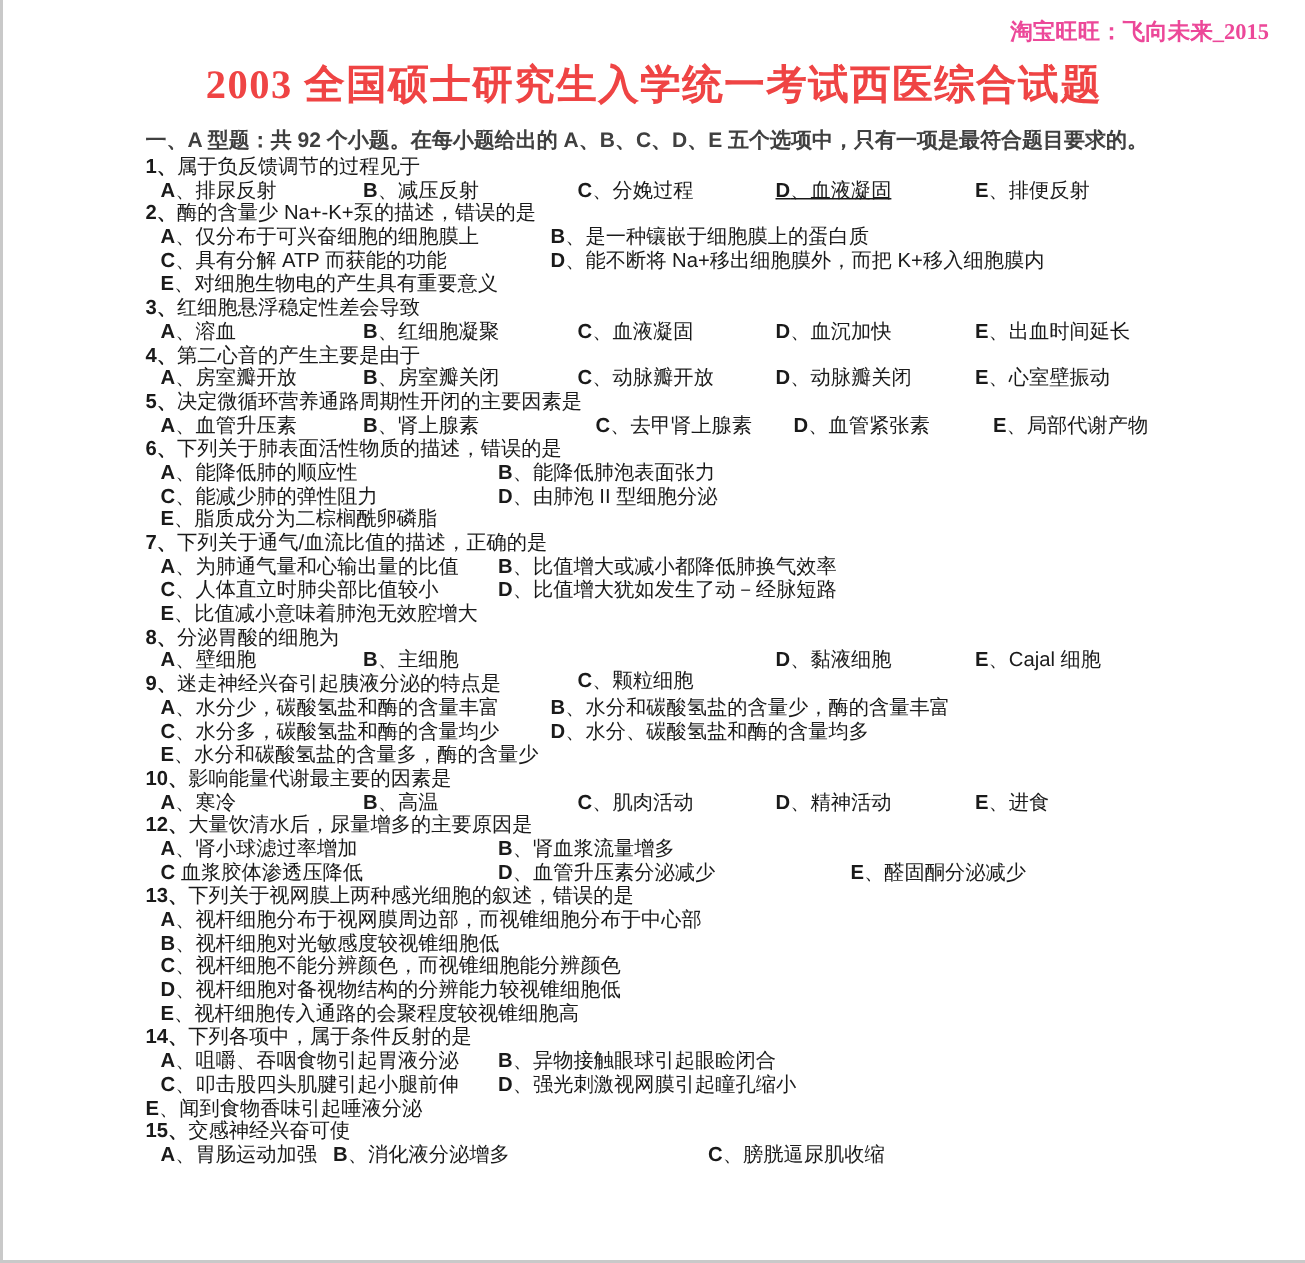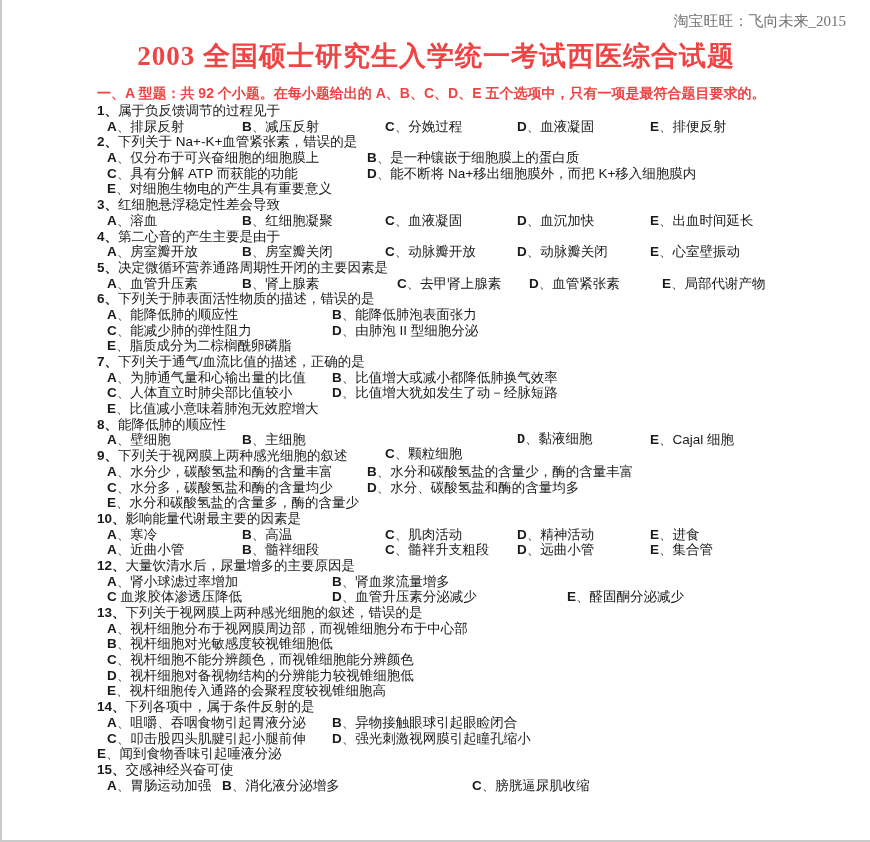--- a/index.html
+++ b/index.html
@@ -10,34 +10,34 @@
     border-left:2px solid #c9c9c9;
     border-bottom:2px solid #c9c9c9;
     border-right:1px solid #e4e4e4;
     overflow:hidden;
     font-family:"Liberation Sans",sans-serif;
     color:#1a1a1a;
   }
   .watermark{
     position:absolute;top:12px;right:24px;
     font-family:"Liberation Serif",serif;
-    font-weight:normal;font-size:15px;color:#737373;
+    font-weight:bold;font-size:15px;color:#ec4899;
   }
   .title{
     margin:40px 0 0 0;
     text-align:center;
     font-family:"Liberation Serif",serif;
     font-weight:bold;font-size:27px;line-height:32px;
     letter-spacing:1px;color:#ef4444;
     white-space:nowrap;
   }
   .section{
     margin:13px 0 0 95px;
     font-weight:bold;font-size:14px;line-height:17px;
-    white-space:nowrap;color:#ef4444;
+    white-space:nowrap;color:#404040;
   }
   .qbody{margin:1px 0 0 95px;}
   .line{
     height:15.7px;line-height:15.7px;
     font-size:13.5px;white-space:nowrap;
   }
   .stem .qnum{font-weight:bold;}
   .opts{padding-left:10px;}
   .opts.less-indent{padding-left:0;}
   .opt{display:inline-block;vertical-align:top;}
@@ -49,24 +49,24 @@
 <div class="page">
   <div class="watermark">淘宝旺旺：飞向未来_2015</div>
 
   <div class="title">2003 全国硕士研究生入学统一考试西医综合试题</div>
 
   <div class="section">一、A 型题：共 92 个小题。在每小题给出的 A、B、C、D、E 五个选项中，只有一项是最符合题目要求的。</div>
 
   <div class="qbody">
       <div class="question">
         <div class="line stem"><span class="qnum">1、</span><span>属于负反馈调节的过程见于</span></div>
-        <div class="line opts"><span class="opt" style="min-width: 135px;"><b>A</b>、排尿反射</span><span class="opt" style="min-width: 143px;"><b>B</b>、减压反射</span><span class="opt" style="min-width: 132px;"><b>C</b>、分娩过程</span><span class="opt" style="min-width: 133px;"><b>D</b>、血液凝固</span><span class="opt"><b>E</b>、排便反射</span></div>
+        <div class="line opts"><span class="opt" style="min-width: 135px;"><b>A</b>、排尿反射</span><span class="opt" style="min-width: 143px;"><b>B</b>、减压反射</span><span class="opt" style="min-width: 132px;"><b>C</b>、分娩过程</span><span class="opt" style="min-width: 133px; text-decoration: underline;"><b>D</b>、血液凝固</span><span class="opt"><b>E</b>、排便反射</span></div>
       </div>
       <div class="question">
-        <div class="line stem"><span class="qnum">2、</span><span>下列关于 Na+-K+血管紧张素，错误的是</span></div>
+        <div class="line stem"><span class="qnum">2、</span><span>酶的含量少 Na+-K+泵的描述，错误的是</span></div>
         <div class="line opts"><span class="opt" style="min-width: 260px;"><b>A</b>、仅分布于可兴奋细胞的细胞膜上</span><span class="opt"><b>B</b>、是一种镶嵌于细胞膜上的蛋白质</span></div>
         <div class="line opts"><span class="opt" style="min-width: 260px;"><b>C</b>、具有分解 ATP 而获能的功能</span><span class="opt"><b>D</b>、能不断将 Na+移出细胞膜外，而把 K+移入细胞膜内</span></div>
         <div class="line opts"><span class="opt"><b>E</b>、对细胞生物电的产生具有重要意义</span></div>
       </div>
       <div class="question">
         <div class="line stem"><span class="qnum">3、</span><span>红细胞悬浮稳定性差会导致</span></div>
         <div class="line opts"><span class="opt" style="min-width: 135px;"><b>A</b>、溶血</span><span class="opt" style="min-width: 143px;"><b>B</b>、红细胞凝聚</span><span class="opt" style="min-width: 132px;"><b>C</b>、血液凝固</span><span class="opt" style="min-width: 133px;"><b>D</b>、血沉加快</span><span class="opt"><b>E</b>、出血时间延长</span></div>
       </div>
       <div class="question">
         <div class="line stem"><span class="qnum">4、</span><span>第二心音的产生主要是由于</span></div>
@@ -82,35 +82,34 @@
         <div class="line opts"><span class="opt" style="min-width: 225px;"><b>C</b>、能减少肺的弹性阻力</span><span class="opt"><b>D</b>、由肺泡 II 型细胞分泌</span></div>
         <div class="line opts"><span class="opt"><b>E</b>、脂质成分为二棕榈酰卵磷脂</span></div>
       </div>
       <div class="question">
         <div class="line stem"><span class="qnum">7、</span><span>下列关于通气/血流比值的描述，正确的是</span></div>
         <div class="line opts"><span class="opt" style="min-width: 225px;"><b>A</b>、为肺通气量和心输出量的比值</span><span class="opt"><b>B</b>、比值增大或减小都降低肺换气效率</span></div>
         <div class="line opts"><span class="opt" style="min-width: 225px;"><b>C</b>、人体直立时肺尖部比值较小</span><span class="opt"><b>D</b>、比值增大犹如发生了动－经脉短路</span></div>
         <div class="line opts"><span class="opt"><b>E</b>、比值减小意味着肺泡无效腔增大</span></div>
       </div>
       <div class="question">
-        <div class="line stem"><span class="qnum">8、</span><span>能降低肺的顺应性</span></div>
-        <div class="line opts"><span class="opt" style="min-width: 135px;"><b>A</b>、壁细胞</span><span class="opt" style="min-width: 143px;"><b>B</b>、主细胞</span><span class="opt" style="min-width: 132px; margin-top: 14px;"><b>C</b>、颗粒细胞</span><span class="opt" style="min-width: 133px; font-family: Liberation Mono, monospace;"><b>D</b>、黏液细胞</span><span class="opt"><b>E</b>、Cajal 细胞</span></div>
+        <div class="line stem"><span class="qnum">8、</span><span>分泌胃酸的细胞为</span></div>
+        <div class="line opts"><span class="opt" style="min-width: 135px;"><b>A</b>、壁细胞</span><span class="opt" style="min-width: 143px;"><b>B</b>、主细胞</span><span class="opt" style="min-width: 132px; margin-top: 14px;"><b>C</b>、颗粒细胞</span><span class="opt" style="min-width: 133px;"><b>D</b>、黏液细胞</span><span class="opt"><b>E</b>、Cajal 细胞</span></div>
       </div>
       <div class="question">
-        <div class="line stem"><span class="qnum">9、</span><span>下列关于视网膜上两种感光细胞的叙述</span></div>
+        <div class="line stem"><span class="qnum">9、</span><span>迷走神经兴奋引起胰液分泌的特点是</span></div>
         <div class="line opts"><span class="opt" style="min-width: 260px;"><b>A</b>、水分少，碳酸氢盐和酶的含量丰富</span><span class="opt"><b>B</b>、水分和碳酸氢盐的含量少，酶的含量丰富</span></div>
         <div class="line opts"><span class="opt" style="min-width: 260px;"><b>C</b>、水分多，碳酸氢盐和酶的含量均少</span><span class="opt"><b>D</b>、水分、碳酸氢盐和酶的含量均多</span></div>
         <div class="line opts"><span class="opt"><b>E</b>、水分和碳酸氢盐的含量多，酶的含量少</span></div>
       </div>
       <div class="question">
         <div class="line stem"><span class="qnum">10、</span><span>影响能量代谢最主要的因素是</span></div>
         <div class="line opts"><span class="opt" style="min-width: 135px;"><b>A</b>、寒冷</span><span class="opt" style="min-width: 143px;"><b>B</b>、高温</span><span class="opt" style="min-width: 132px;"><b>C</b>、肌肉活动</span><span class="opt" style="min-width: 133px;"><b>D</b>、精神活动</span><span class="opt"><b>E</b>、进食</span></div>
       </div>
       <div class="question">
-        <div class="line opts"><span class="opt" style="min-width: 135px;"><b>A</b>、近曲小管</span><span class="opt" style="min-width: 143px;"><b>B</b>、髓袢细段</span><span class="opt" style="min-width: 132px;"><b>C</b>、髓袢升支粗段</span><span class="opt" style="min-width: 133px;"><b>D</b>、远曲小管</span><span class="opt"><b>E</b>、集合管</span></div>
       </div>
       <div class="question">
         <div class="line stem"><span class="qnum">12、</span><span>大量饮清水后，尿量增多的主要原因是</span></div>
         <div class="line opts"><span class="opt" style="min-width: 225px;"><b>A</b>、肾小球滤过率增加</span><span class="opt"><b>B</b>、肾血浆流量增多</span></div>
         <div class="line opts"><span class="opt" style="min-width: 225px;"><b>C</b> 血浆胶体渗透压降低</span><span class="opt" style="min-width: 235px;"><b>D</b>、血管升压素分泌减少</span><span class="opt"><b>E</b>、醛固酮分泌减少</span></div>
       </div>
       <div class="question">
         <div class="line stem"><span class="qnum">13、</span><span>下列关于视网膜上两种感光细胞的叙述，错误的是</span></div>
         <div class="line opts"><span class="opt"><b>A</b>、视杆细胞分布于视网膜周边部，而视锥细胞分布于中心部</span></div>
         <div class="line opts"><span class="opt"><b>B</b>、视杆细胞对光敏感度较视锥细胞低</span></div>

